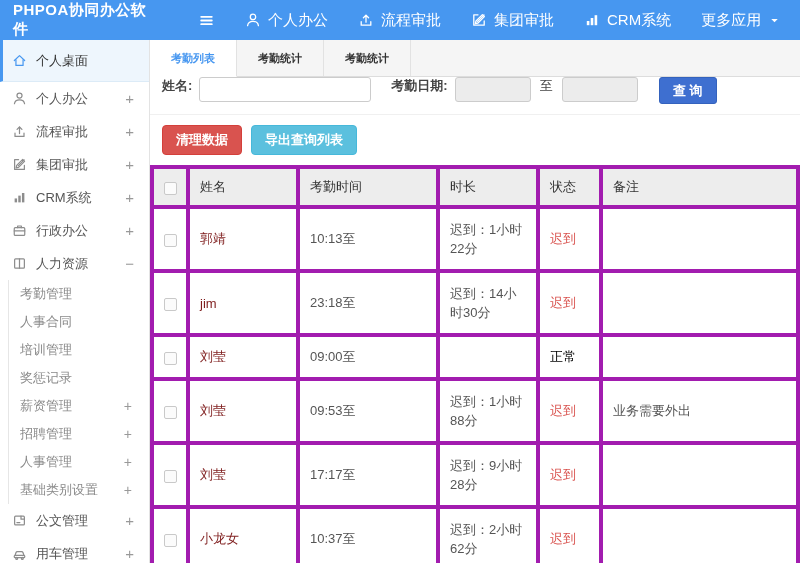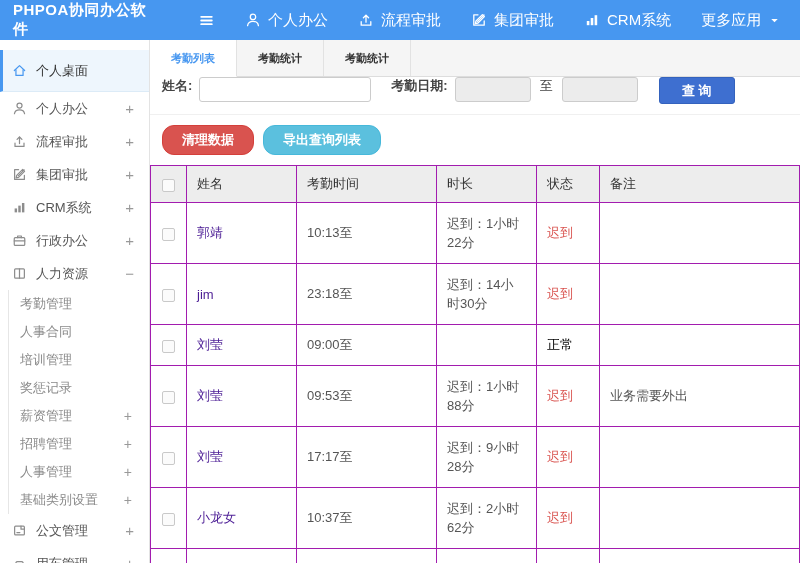--- a/index.html
+++ b/index.html
@@ -19,58 +19,58 @@
   .icon svg .f { fill:currentColor; stroke:none; }
 
   
   .sidebar { position:absolute; top:40px; left:0; width:150px; bottom:0; background:#fff;
              border-right:1px solid #e3e3e3; overflow:hidden; }
   .side-item { display:flex; align-items:center; height:33px; padding:0 8px 0 12px;
                color:#555; font-size:13px; cursor:pointer; }
   .side-item .icon { color:#8d8d8d; margin-right:9px; }
   .side-item .expand { margin-left:auto; color:#999; font-size:15px; padding-right:7px; font-weight:normal; }
   .side-item.active { height:42px; background:#eef6fd; border-left:3px solid #4797f0;
-                      padding-left:9px; border-bottom:1px solid #dcebf7; color:#333;margin-top:10px; }
+                      padding-left:9px; border-bottom:1px solid #dcebf7; color:#333; }
   .side-item.active .icon { color:#4797f0; }
   .side-sub { margin-left:8px; border-left:1px solid #e6e6e6; }
   .sub-item { display:flex; align-items:center; height:28px; padding-left:11px;
               color:#8a8a8a; font-size:13px; cursor:pointer; }
   .sub-item .expand { margin-left:auto; color:#999; font-size:14px; padding-right:17px; }
 
   
   .main { position:absolute; top:40px; left:150px; right:0; bottom:0; background:#fff; overflow:hidden; }
   .tabbar { height:37px; background:#f5f5f5; border-bottom:1px solid #ddd; display:flex; }
   .tab { padding:0 21px; line-height:36px; font-size:11px; font-weight:bold; color:#333;
          border-right:1px solid #e2e2e2; background:#f5f5f5; cursor:pointer; }
   .tab.active { background:#fff; color:#4797f0; margin-bottom:-1px; border-bottom:1px solid #fff; }
 
   .filterbar { height:38px; display:flex; padding-left:12px;
                border-bottom:1px solid #f0f0f0; font-size:13px; color:#444; }
   .filterbar label { font-weight:bold; margin-right:7px; }
   .txt { height:25px; border:1px solid #ccc; border-radius:3px; width:172px; padding:0 6px;
          font-size:13px; margin-right:20px; font-family:inherit; }
   .txt.gray { width:76px; background:#ececec; margin-right:9px; }
   .to { margin-right:9px; }
-  .btn-query { margin-left:12px; height:27px; width:76px; background:#3e6fd0; border:1px solid #3462bd;
+  .btn-query { margin-left:12px; height:27px; width:58px; background:#3e6fd0; border:1px solid #3462bd;
                color:#fff; font-size:13px; font-weight:bold; border-radius:3px; cursor:pointer; font-family:inherit; }
 
   .actionbar { padding:10px 0 10px 12px; display:flex; gap:9px; }
-  .btn { height:30px; padding:0 19px; border-radius:12px; color:#fff; font-size:13px; font-weight:bold;
+  .btn { height:30px; padding:0 13px; border-radius:4px; color:#fff; font-size:13px; font-weight:bold;
          border:1px solid transparent; cursor:pointer; font-family:inherit; }
   .btn-danger { background:#d9534f; border-color:#d43f3a; }
   .btn-info { background:#5bc0de; border-color:#46b8da; }
 
   
   .grid { width:100%; border-collapse:collapse; font-size:13px; color:#555; table-layout:fixed; }
-  .grid th, .grid td { border:1px solid #a21caf; padding:11px 10px; text-align:left; vertical-align:middle; }
+  .grid th, .grid td { border:4px solid #a21caf; padding:11px 10px; text-align:left; vertical-align:middle; }
   .grid th { background:#ededed; color:#333; font-weight:normal; padding:9px 10px; }
   .grid .check { text-align:center; padding:9px 0; }
   input[type=checkbox] { appearance:none; -webkit-appearance:none; width:13px; height:13px;
         border:1px solid #c9c9c9; border-radius:2px; background:#fbfbfb; vertical-align:middle; cursor:pointer; }
-  .name-link { color:#4c1d95; cursor:pointer; }
+  .name-link { color:#7f1d1d; cursor:pointer; }
   .st-red { color:#d9534f; }
   .st-ok { color:#000000; }
   .dur div { line-height:19px; }
 </style>
 </head>
 <body>
 
 <div class="app">
 
   <header class="topbar">

